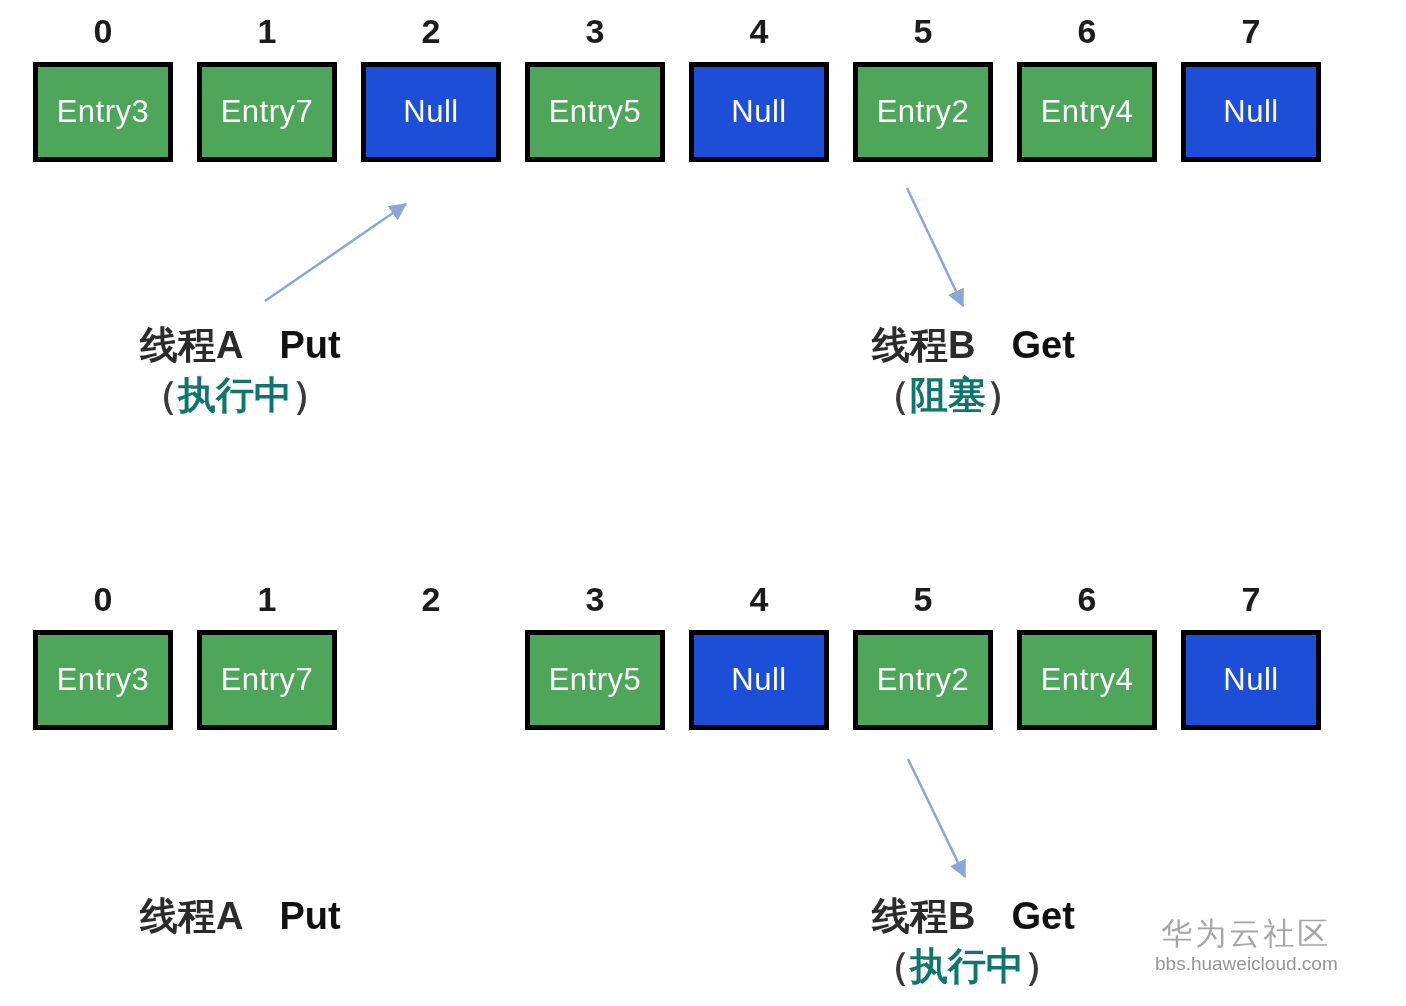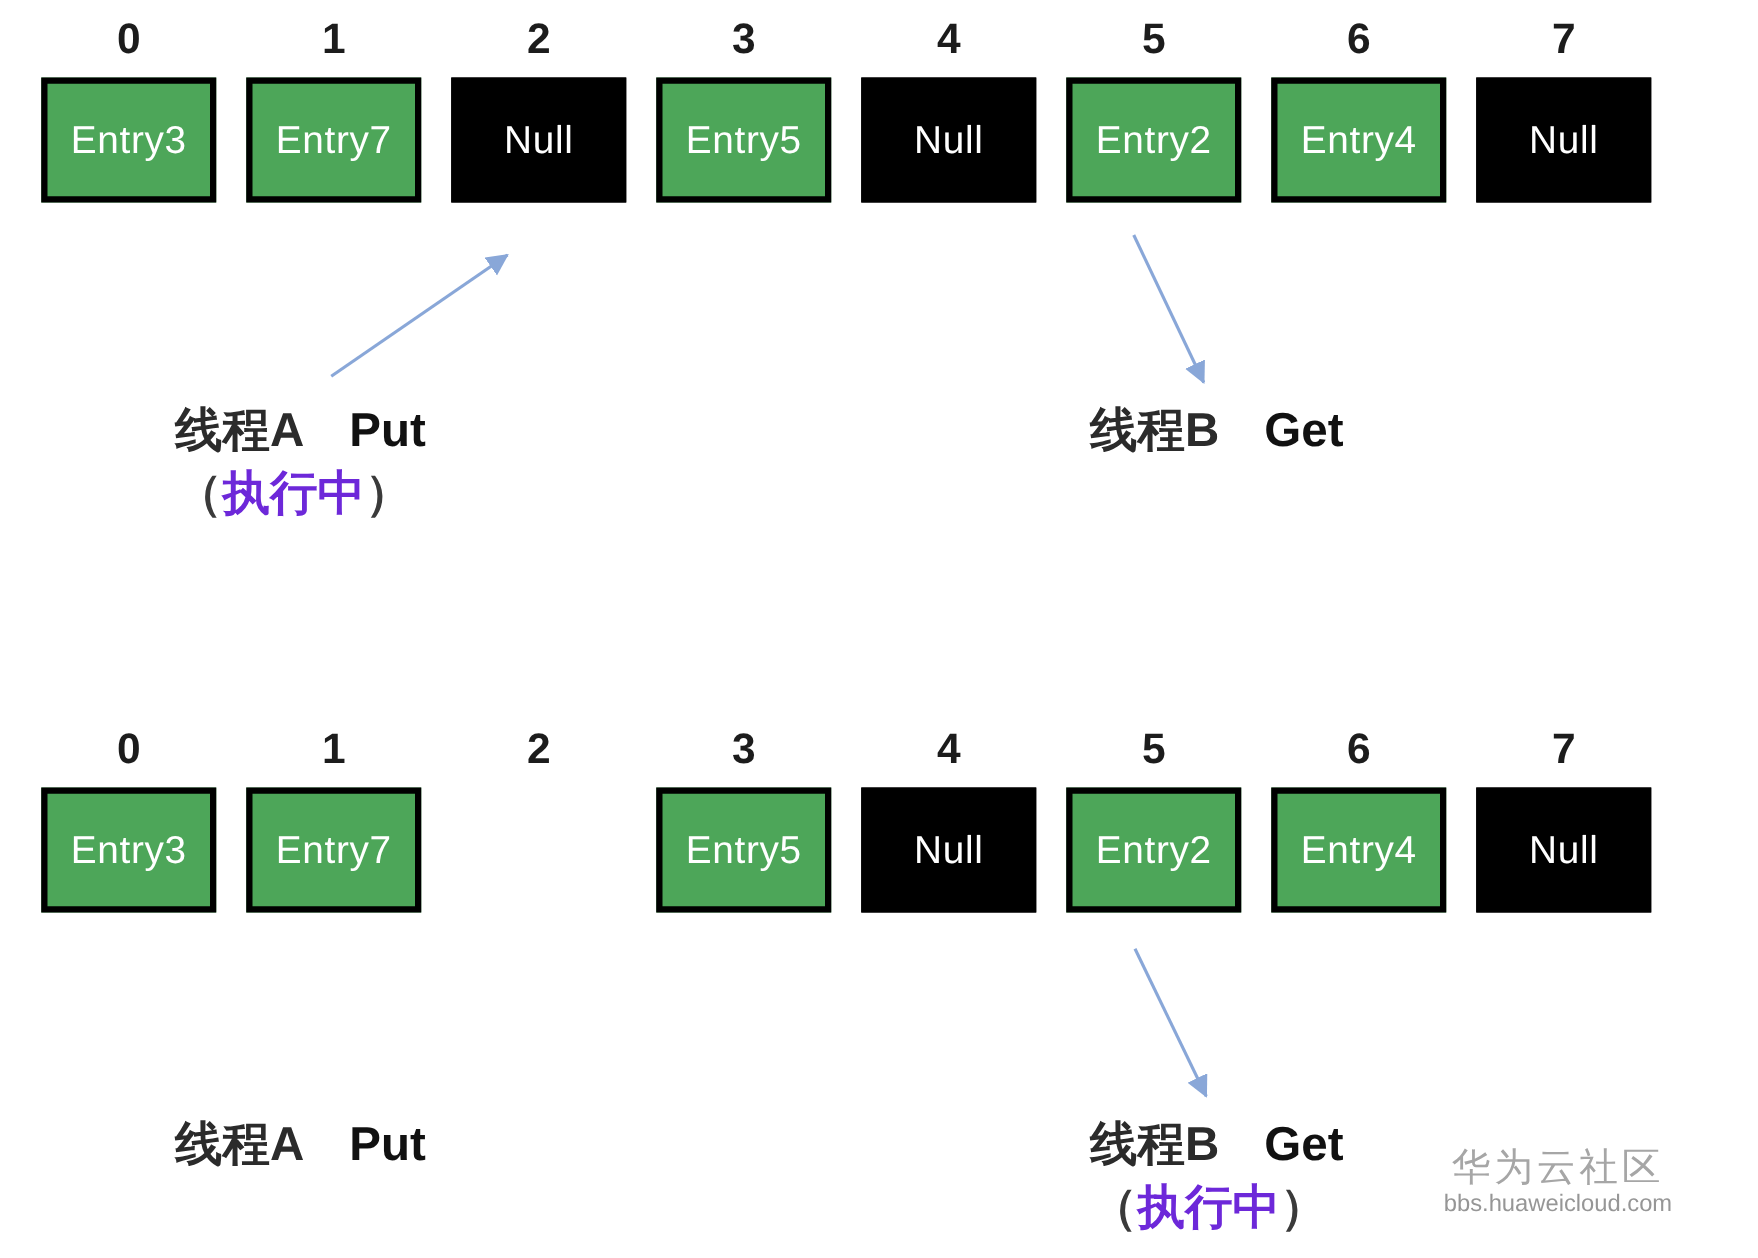--- a/index.html
+++ b/index.html
@@ -16,30 +16,30 @@
   .idx{
     height:46px;line-height:46px;margin-bottom:8px;text-align:center;
     font-size:34px;font-weight:bold;color:#1c1c1c;
   }
   .cell{
     height:100px;box-sizing:border-box;border:5px solid #000000;
     display:flex;align-items:center;justify-content:center;
     color:#ffffff;font-size:31px;letter-spacing:0.5px;
   }
   .cell[data-type="green"]{background:#4da659;}
-  .cell[data-type="blue"]{background:#000000;}
+  .cell[data-type="blue"]{background:#1d4ed8;}
   .thread-label{position:absolute;font-size:38px;font-weight:bold;line-height:50px;white-space:nowrap;}
   .thread-a-1{left:140px;top:320px;}
   .thread-b-1{left:872px;top:320px;}
   .thread-a-2{left:140px;top:891px;}
   .thread-b-2{left:872px;top:891px;}
   .thread-name{color:#2b2b2b;}
   .thread-action{color:#111111;margin-left:36px;}
   .paren{color:#3a3a3a;}
-  .state-red{color:#6d28d9;}
+  .state-red{color:#0f766e;}
   .watermark{position:absolute;left:1155px;top:916px;text-align:center;}
   .watermark-title{font-size:31px;color:#a6a6a6;letter-spacing:3px;line-height:36px;}
   .watermark-url{font-size:19px;color:#969696;line-height:24px;}
 </style>
 </head>
 <body>
 
 <svg class="overlay" width="1406" height="1006" viewBox="0 0 1406 1006">
   <defs>
     <marker id="ah" markerWidth="9" markerHeight="9" refX="6.5" refY="3.5" orient="auto">
@@ -92,20 +92,23 @@
   </div>
   <div>
     <span class="paren">（</span><span class="state-red">执行中</span><span class="paren">）</span>
   </div>
 </div>
 
 <div class="thread-label thread-b-1">
   <div>
     <span class="thread-name">线程B</span><span class="thread-action">Get</span>
   </div>
+  <div>
+    <span class="paren">（</span><span class="state-red">阻塞</span><span class="paren">）</span>
+  </div>
 </div>
 
 <div class="array-row row-2">
   <div class="col">
     <div class="idx">0</div>
     <div class="cell" data-type="green">Entry3</div>
   </div>
   <div class="col">
     <div class="idx">1</div>
     <div class="cell" data-type="green">Entry7</div>

